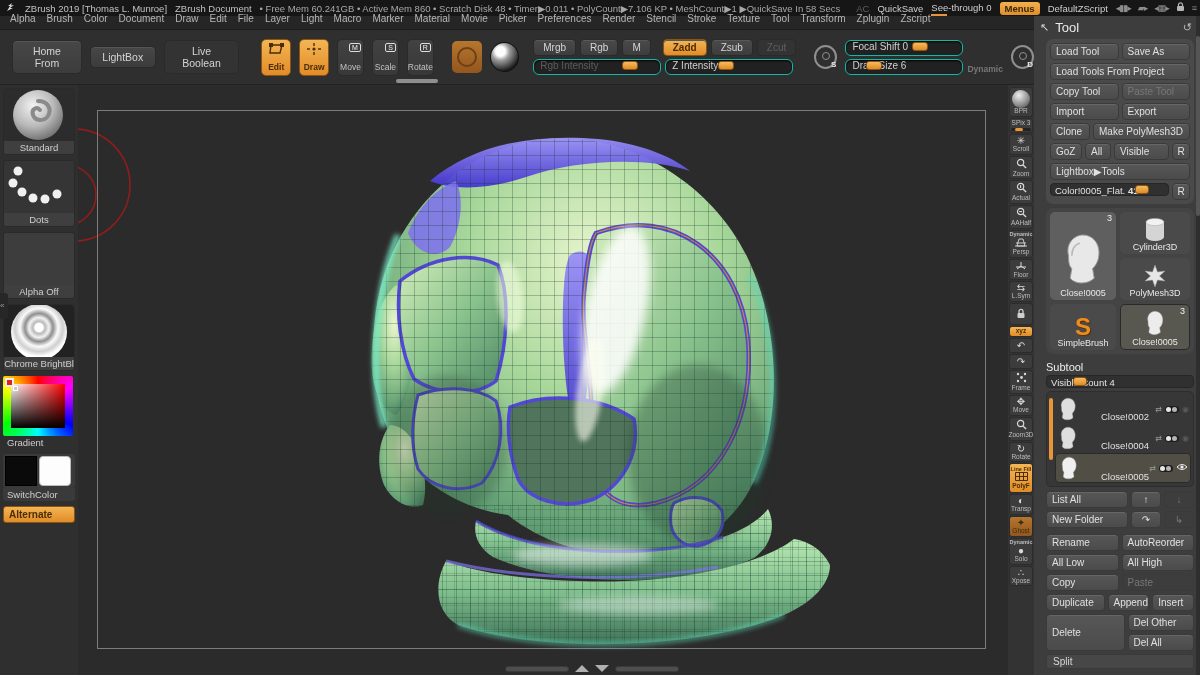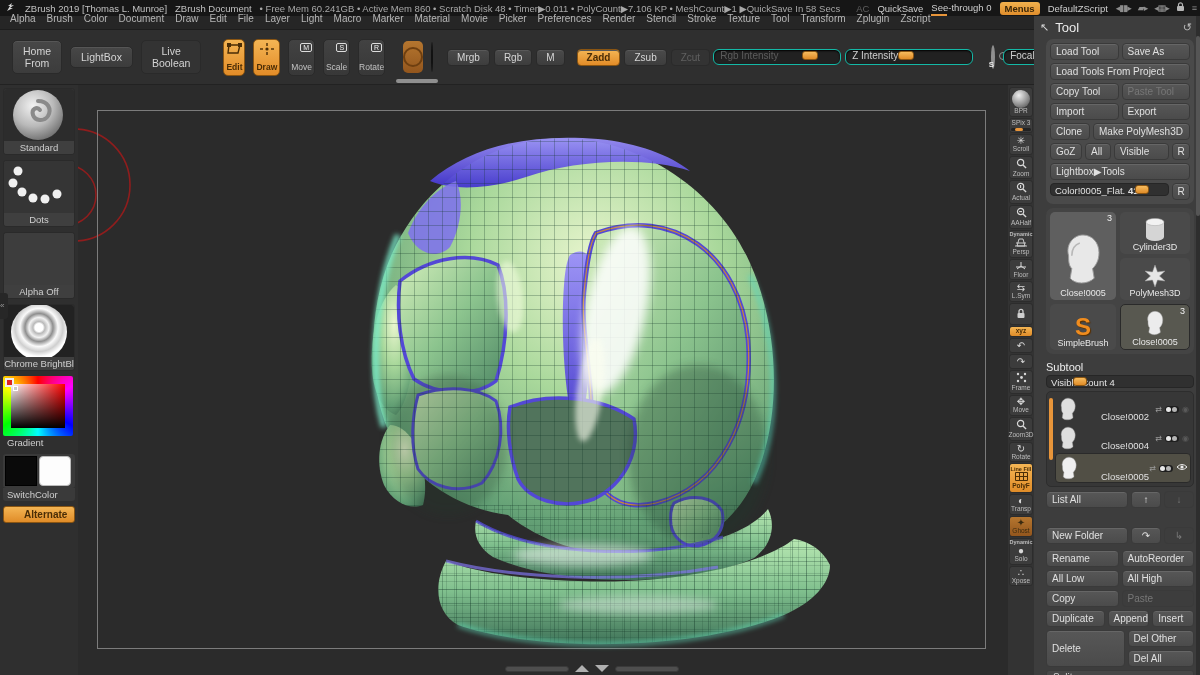--- a/index.html
+++ b/index.html
@@ -34,21 +34,21 @@
   .tool-mode{width:31px;height:37px;border-radius:5px;display:flex;flex-direction:column;
     align-items:center;justify-content:space-between;padding:3px 2px;font-size:8.5px}
   .tool-mode.on{background:linear-gradient(#f4b554,#e28c28);color:#4a2d06;font-weight:bold;border:1px solid #8a5512}
   .tool-mode.off{background:linear-gradient(#424242,#383838);color:#c2c2c2;border:1px solid #2a2a2a}
   .badgebox{font-size:7px;border:1px solid #ddd;border-radius:2px;padding:0 2px;color:#eee;align-self:flex-end}
   .stroke-swatch{width:32px;height:32px;border-radius:5px;background:linear-gradient(#b5762f,#93561d);
     display:flex;align-items:center;justify-content:center}
   .stroke-swatch .ring{width:20px;height:20px;border-radius:50%;border:2.5px solid #6e3f10}
   .mat-sphere{width:30px;height:30px;border-radius:50%;
     background:radial-gradient(circle at 35% 30%,#fdfdfd 0 18%,#9e9e9e 34%,#1c1c1c 75%);border:1px solid #111}
-  .mode-col{display:flex;flex-direction:row;gap:3px}
+  .mode-col{display:flex;flex-direction:column;gap:3px}
   .mode-row{display:flex;gap:4px;align-items:center}
   .chip{background:linear-gradient(#4a4a4a,#3d3d3d);border:1px solid #2a2a2a;border-radius:4px;
     box-shadow:inset 0 1px 0 #585858;color:#d6d6d6;font-size:10px;padding:2px 9px}
   .chip.on{background:linear-gradient(#f4b554,#e28c28);color:#4a2d06;font-weight:bold;border-color:#8a5512}
   .chip.dim{color:#606060}
   .slider{position:relative;height:16px;background:#212121;border-radius:6px;border:1px solid #14b8a6;
     box-shadow:inset 0 1px 2px #000}
   .slider .slabel{position:absolute;left:6px;top:0;font-size:10px;color:#cfcfcf;line-height:12px;white-space:nowrap}
   .slider .slabel.dim{color:#5c5c5c}
   .slider .handle{position:absolute;top:1px;width:16px;height:9px;border-radius:3px;
@@ -77,21 +77,21 @@
   .picker{width:70px;height:60px;position:relative;border-radius:2px;
     background:conic-gradient(from 0deg,#ff0000,#ff00ff,#0000ff,#00ffff,#00ff00,#ffff00,#ff0000)}
   .picker .sv{position:absolute;left:8px;top:8px;right:8px;bottom:8px;
     background:linear-gradient(to top,#000,rgba(0,0,0,0)),linear-gradient(to right,#fff,#f00)}
   .picker .cur{position:absolute;left:2px;top:2px;width:9px;height:9px;background:#d22;border:2px solid #eee}
   .picker .mark{position:absolute;left:10px;top:10px;width:5px;height:5px;border:1px solid #fff;background:#c8c8c8}
   .switchwrap{display:flex;gap:2px;padding:2px;background:#3a3a3a;border-radius:3px}
   .sw-black{width:32px;height:30px;background:#0a0a0a;border:1px solid #000}
   .sw-white{width:32px;height:30px;background:#fdfdfd;border:1px solid #bbb;border-radius:4px}
   .alt-btn{background:linear-gradient(#f4b554,#e08c28);color:#4a2d06;font-weight:bold;font-size:10px;
-    border-radius:3px;padding:2px 20px;text-align:left;border:1px solid #8a5512}
+    border-radius:3px;padding:2px 5px;text-align:left;border:1px solid #8a5512}
   .tray-handle{position:absolute;left:0;top:208px;width:8px;height:26px;background:#272727;
     color:#9a9a9a;font-size:8px;line-height:26px;border-radius:0 3px 3px 0}
   
   .canvas{width:930px;position:relative;background:#2b2b2b;overflow:hidden}
   .canvas svg.model{position:absolute;inset:0}
   .vscroll{position:absolute;bottom:3px;left:50%;transform:translateX(-38px);display:flex;align-items:center;gap:6px}
   .vscroll .bar{width:64px;height:6px;border-radius:3px;background:#4e4e4e;border:1px solid #3a3a3a}
   .tri-up{width:0;height:0;border-left:7px solid transparent;border-right:7px solid transparent;border-bottom:7px solid #b0b0b0}
   .tri-dn{width:0;height:0;border-left:7px solid transparent;border-right:7px solid transparent;border-top:7px solid #b0b0b0}
   
@@ -739,21 +739,21 @@
         </div>
         <span class="stname">Close!0005</span>
       </div>
     </div>
 
     <div class="prow" style="margin-top:4px">
       <span class="pbtn">List All</span>
       <span class="pbtn center" style="flex:0 0 30px">↑</span>
       <span class="pbtn center dim" style="flex:0 0 30px;background:#3d3d3d;box-shadow:none">↓</span>
     </div>
-    <div class="prow" style="margin-top:19px">
+    <div class="prow" style="margin-top:3px">
       <span class="pbtn">New Folder</span>
       <span class="pbtn center" style="flex:0 0 30px">↷</span>
       <span class="pbtn center dim" style="flex:0 0 30px;background:#3d3d3d;box-shadow:none">↳</span>
     </div>
 
     <div class="prow" style="margin-top:6px">
       <span class="pbtn">Rename</span>
       <span class="pbtn">AutoReorder</span>
     </div>
     <div class="prow" style="margin-top:3px">

